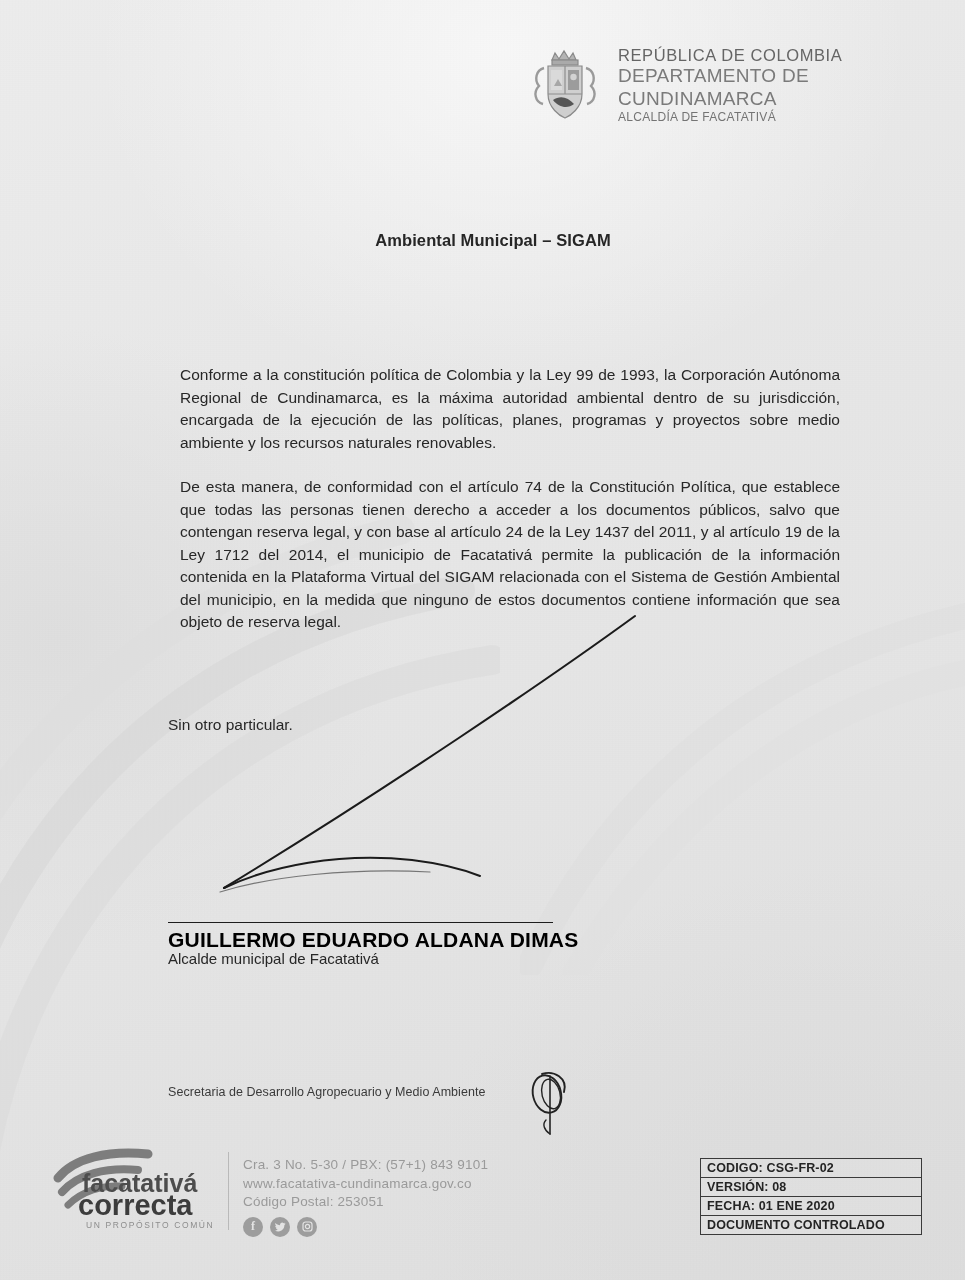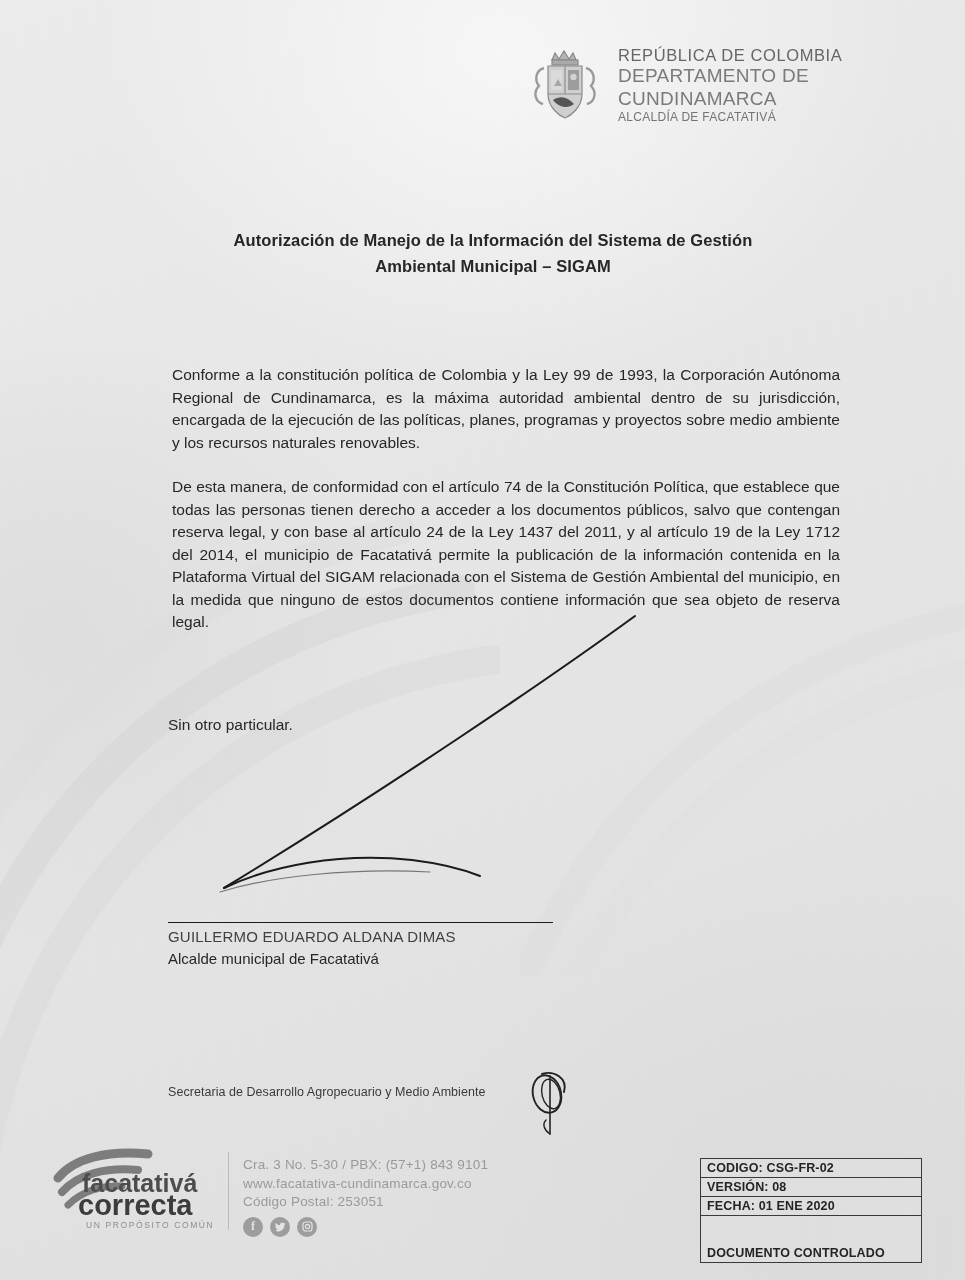--- a/index.html
+++ b/index.html
@@ -45,49 +45,49 @@
   
   .doc-title{
     position:absolute;left:168px;top:228px;width:650px;
     text-align:center;font-weight:bold;font-size:16.5px;line-height:1.55;
     color:#262626;letter-spacing:.1px;
   }
 
   
   .body-text{position:absolute;left:168px;top:364px;width:672px;}
   .body-text p{
-    margin:0 0 22px 4px;
+    margin:0 0 22px 12px;
     font-size:15.5px;line-height:22.5px;
     text-align:justify;text-justify:inter-word;
     color:#272727;
   }
   .closing{position:absolute;left:168px;top:716px;font-size:15.5px;color:#272727;}
 
   
   .sig-ink{position:absolute;left:180px;top:600px;pointer-events:none;}
   .sig-rule{position:absolute;left:168px;top:922px;width:385px;height:0;border-top:1.6px solid #1d1d1d;}
-  .sig-name{position:absolute;left:168px;top:928px;font-weight:normal;font-size:15px;letter-spacing:.2px;color:#404040;}
+  .sig-name{position:absolute;left:168px;top:928px;font-weight:bold;font-size:21px;letter-spacing:.2px;color:#000000;}
   .sig-role{position:absolute;left:168px;top:950px;font-size:15px;color:#272727;}
 
   
   .revisado{position:absolute;left:168px;top:1084px;font-size:12.5px;line-height:16px;color:#3a3a3a;}
   .revisado .r2{letter-spacing:.05px;}
   .revisor-ink{position:absolute;left:520px;top:1068px;pointer-events:none;}
 
   
   .foot-logo{position:absolute;left:52px;top:1148px;width:172px;height:86px;}
   .foot-divider{position:absolute;left:228px;top:1152px;width:0;height:78px;border-left:1.5px solid #b9b9b9;}
   .foot-contact{position:absolute;left:243px;top:1156px;color:#9a9a9a;font-size:13.5px;line-height:18.5px;letter-spacing:.2px;}
   .socials{display:flex;gap:7px;margin-top:5px;}
   .soc{width:20px;height:20px;border-radius:50%;background:#9d9d9d;display:flex;align-items:center;justify-content:center;color:#e3e3e3;font-size:12px;font-weight:bold;font-family:"Liberation Serif",serif;}
 
   
   .ctrl{position:absolute;left:700px;top:1158px;width:220px;border:1.4px solid #3a3a3a;background:rgba(255,255,255,.10);}
   .ctrl-row{border-bottom:1.2px solid #3a3a3a;padding:2px 6px;font-size:12.5px;color:#242424;letter-spacing:.15px;white-space:nowrap;font-weight:bold;}
-  .ctrl-row:last-child{border-bottom:none;margin-top:28px;}
+  .ctrl-row:last-child{border-bottom:none;}
 </style>
 </head>
 <body>
 
 <div class="paper"></div>
 <div class="grain"></div>
 
 <div class="wm" style="left:-120px;top:470px;">
   <svg width="620" height="760" viewBox="0 0 620 760">
     <g fill="none" stroke="#d6d6d6" stroke-width="30" stroke-linecap="round">
@@ -129,21 +129,20 @@
     </svg>
   </div>
   <div class="lh-text">
     <div class="lh1">REPÚBLICA DE COLOMBIA</div>
     <div class="lh2">DEPARTAMENTO DE CUNDINAMARCA</div>
     <div class="lh3">ALCALDÍA DE FACATATIVÁ</div>
   </div>
 </div>
 
 <div class="doc-title">
-  <div>Autorización de Manejo de la Información del Sistema de Gestión</div>
   <div>Ambiental Municipal – SIGAM</div>
 </div>
 
 <div class="body-text">
   <p>Conforme a la constitución política de Colombia y la Ley 99 de 1993, la Corporación Autónoma Regional de Cundinamarca, es la máxima autoridad ambiental dentro de su jurisdicción, encargada de la ejecución de las políticas, planes, programas y proyectos sobre medio ambiente y los recursos naturales renovables.</p>
   <p>De esta manera, de conformidad con el artículo 74 de la Constitución Política, que establece que todas las personas tienen derecho a acceder a los documentos públicos, salvo que contengan reserva legal, y con base al artículo 24 de la Ley 1437 del 2011, y al artículo 19 de la Ley 1712 del 2014, el municipio de Facatativá permite la publicación de la información contenida en la Plataforma Virtual del SIGAM relacionada con el Sistema de Gestión Ambiental del municipio, en la medida que ninguno de estos documentos contiene información que sea objeto de reserva legal.</p>
 </div>
 
 <div class="closing">Sin otro particular.</div>
 

